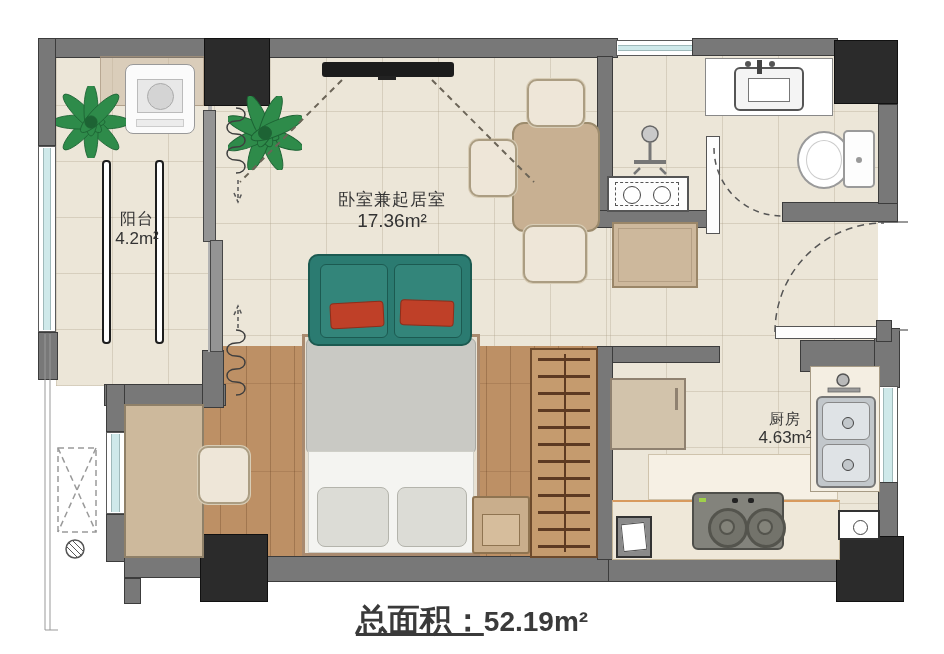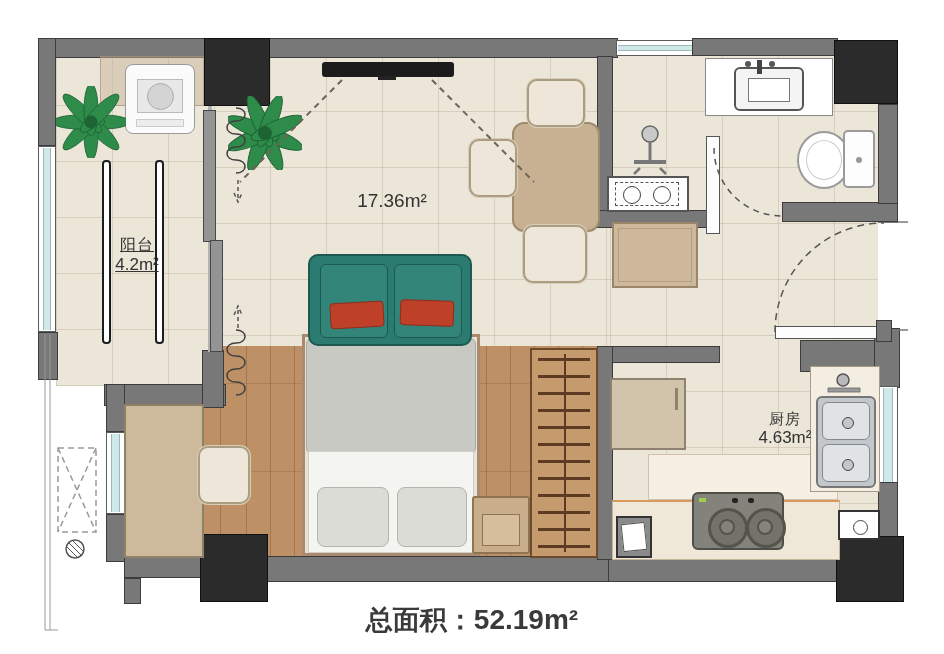--- a/index.html
+++ b/index.html
@@ -20,21 +20,21 @@
   .win-h{background:#fff;border:1px solid #5a5a5a;}
   .win-h::after{content:"";position:absolute;top:4px;bottom:4px;left:1px;right:1px;background:#cfe9ea;border-top:1px solid #9fb9ba;border-bottom:1px solid #9fb9ba;}
   .opening{background:#fff;border-top:1px solid #777;border-bottom:1px solid #777;}
   
   .door-leaf{background:#fdfdfd;border:1.5px solid #555;}
   .slide-panel{background:#949494;border:1px solid #474747;}
   .chair{background:#eee6d8;border:2px solid #ab9d82;border-radius:10px;box-shadow:0 0 0 1px #d8cdb6;}
   .rlabel{position:absolute;text-align:center;color:#333;line-height:1.18;font-weight:500;letter-spacing:1px;}
   .rlabel .ar{letter-spacing:0;}
   .caption{position:absolute;left:0;top:598px;width:944px;height:48px;text-align:center;color:#3a3a3a;font-weight:700;}
-  .caption .cl{font-size:27px;line-height:44px;}
+  .caption .cl{font-size:32px;line-height:44px;text-decoration:underline;}
   .caption .cv{font-size:28px;line-height:44px;}
   .burner{position:absolute;width:34px;height:34px;border:3px solid #54544d;border-radius:50%;background:#73736b;}
   .burner .bi{position:absolute;left:8px;top:8px;width:12px;height:12px;border:2px solid #54544d;border-radius:50%;background:#83837a;}
   .circ{position:absolute;border:1.5px solid #444;border-radius:50%;background:#fff;}
 </style>
 </head>
 <body>
 
 <div class="plan">
 
@@ -242,25 +242,26 @@
     <g>
       <circle cx="843" cy="380" r="6" fill="#b9b9b9" stroke="#555" stroke-width="1.5"></circle>
       <rect x="828" y="388" width="32" height="4" fill="#9a9a9a" stroke="#666" stroke-width="0.8"></rect>
     </g>
     <g stroke="#777" stroke-width="1.5">
       <line x1="898" y1="222" x2="908" y2="222"></line>
       <line x1="898" y1="330" x2="908" y2="330"></line>
     </g>
   </svg>
 
-  <div class="rlabel" style="left:87px;top:236px;width:100px;text-decoration:underline;">
+  <div class="rlabel" style="left:87px;top:210px;width:100px;">
     <div class="nm" style="font-size:16px;">阳台</div>
     <div class="ar" style="font-size:17px;">4.2m²</div>
   </div>
   <div class="rlabel" style="left:292px;top:190px;width:200px;">
+    <div class="nm" style="font-size:17px;">卧室兼起居室</div>
     <div class="ar" style="font-size:19px;text-align:center;">17.36m²</div>
   </div>
   <div class="rlabel" style="left:732px;top:410px;width:106px;">
     <div class="nm" style="font-size:15px;">厨房</div>
     <div class="ar" style="font-size:17px;">4.63m²</div>
   </div>
 
   <div class="caption">
     <span class="cl">总面积：</span><span class="cv">52.19m²</span>
   </div>

